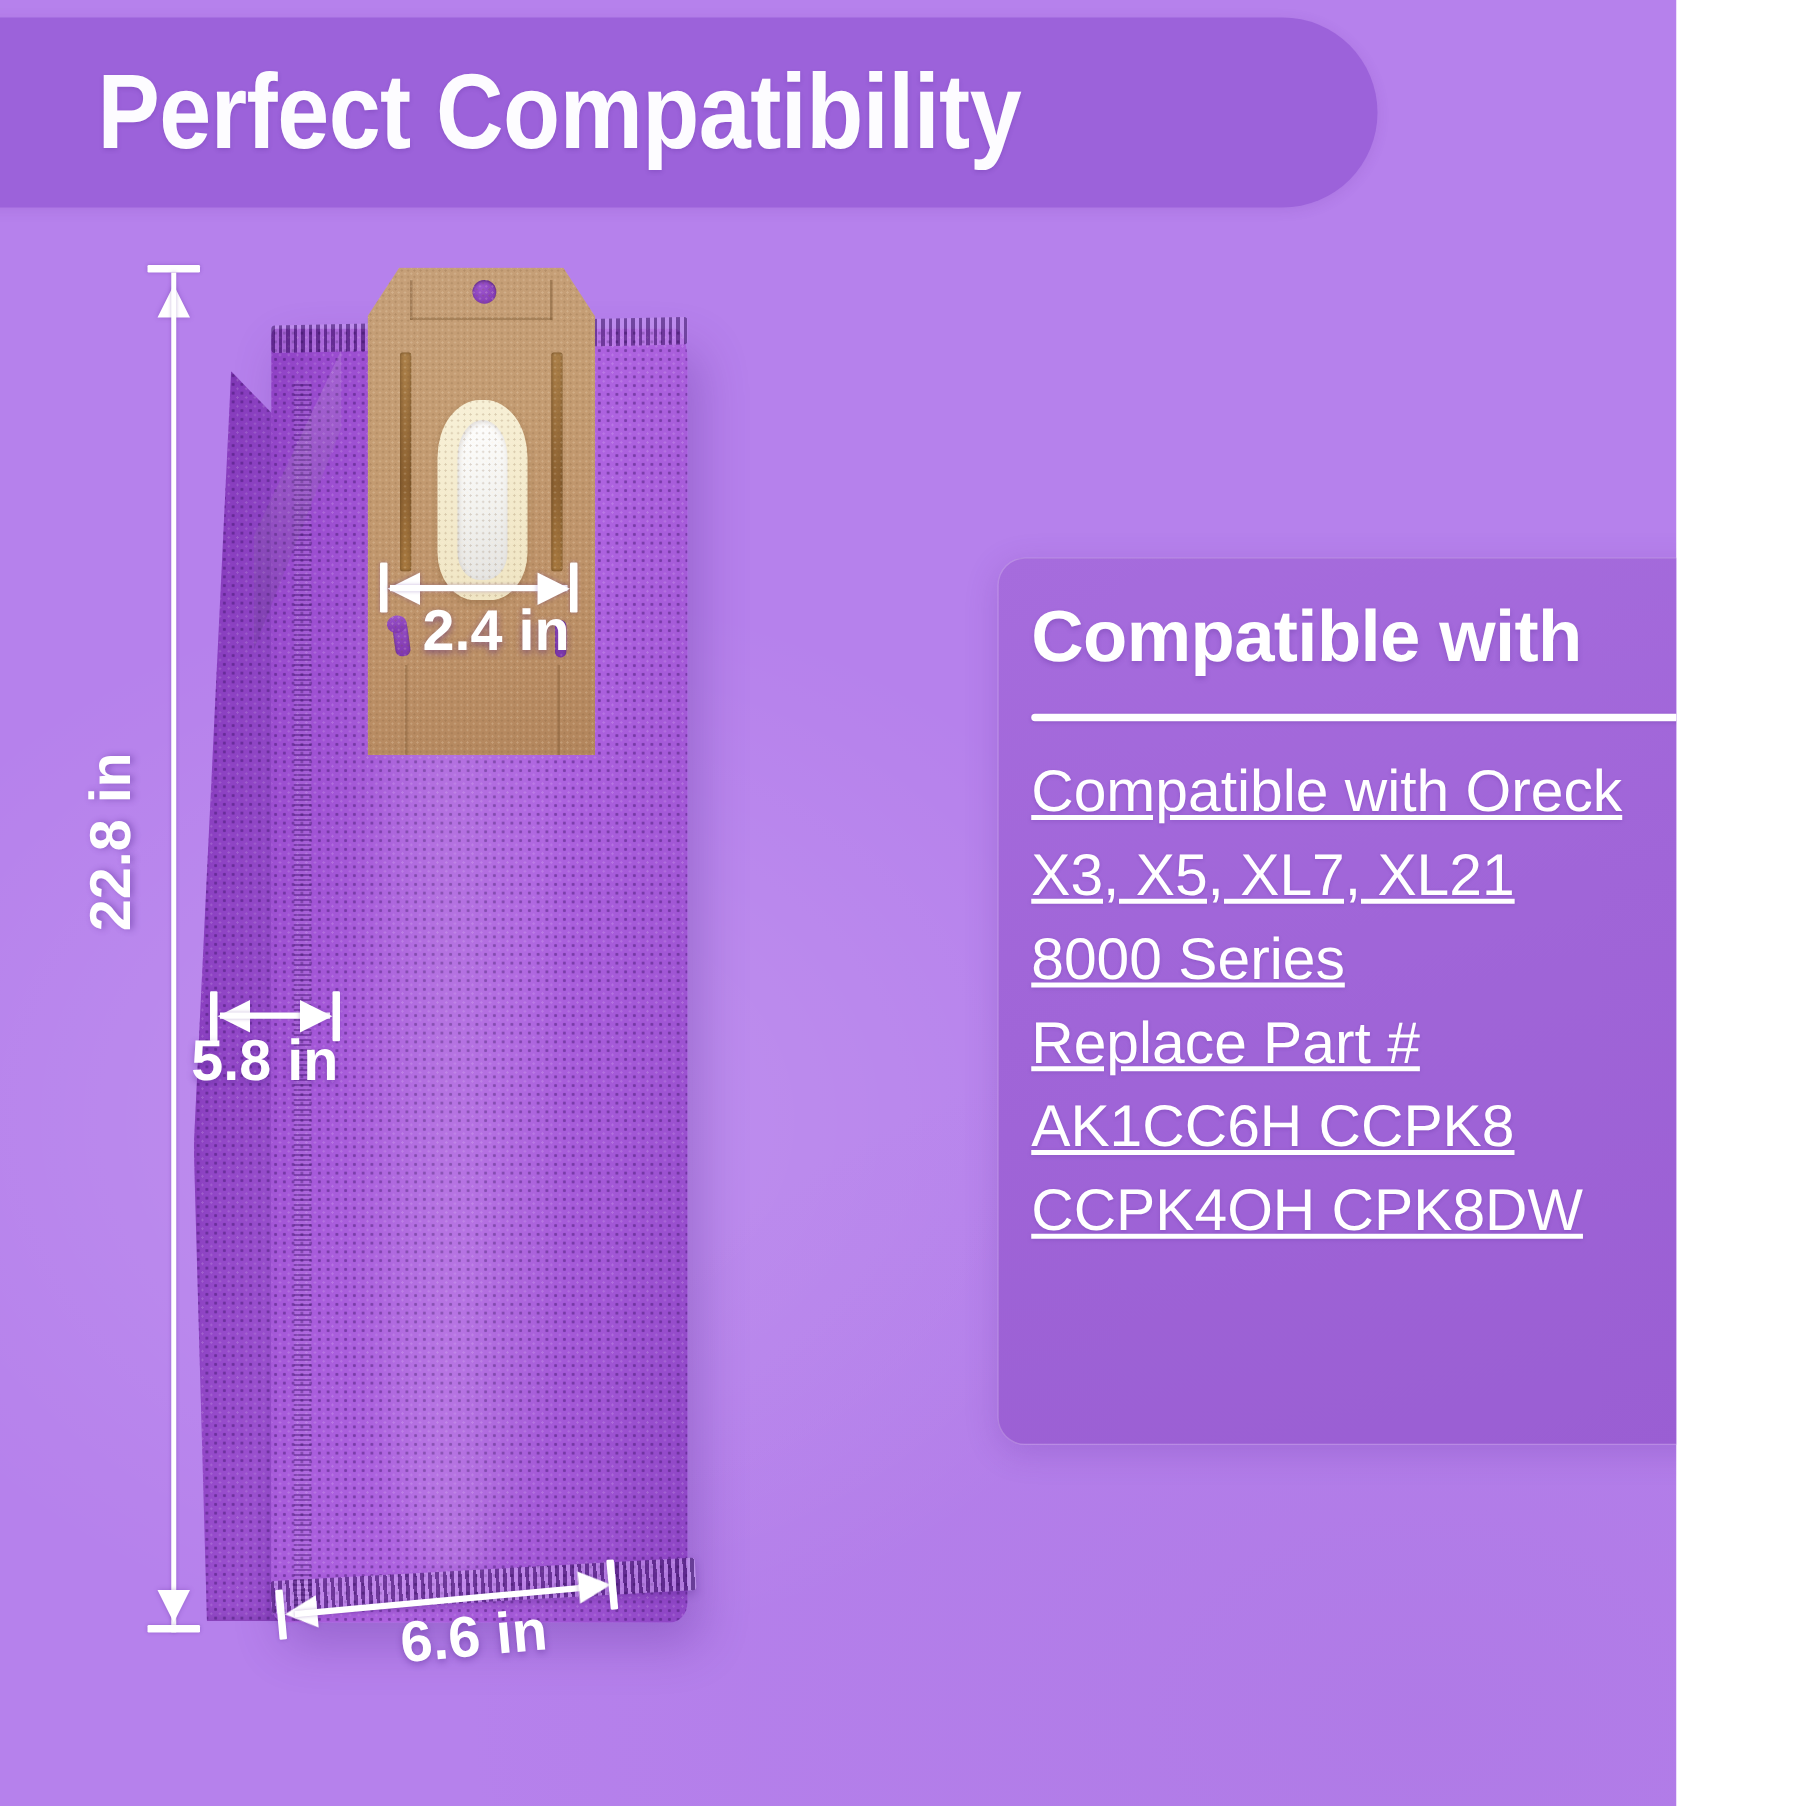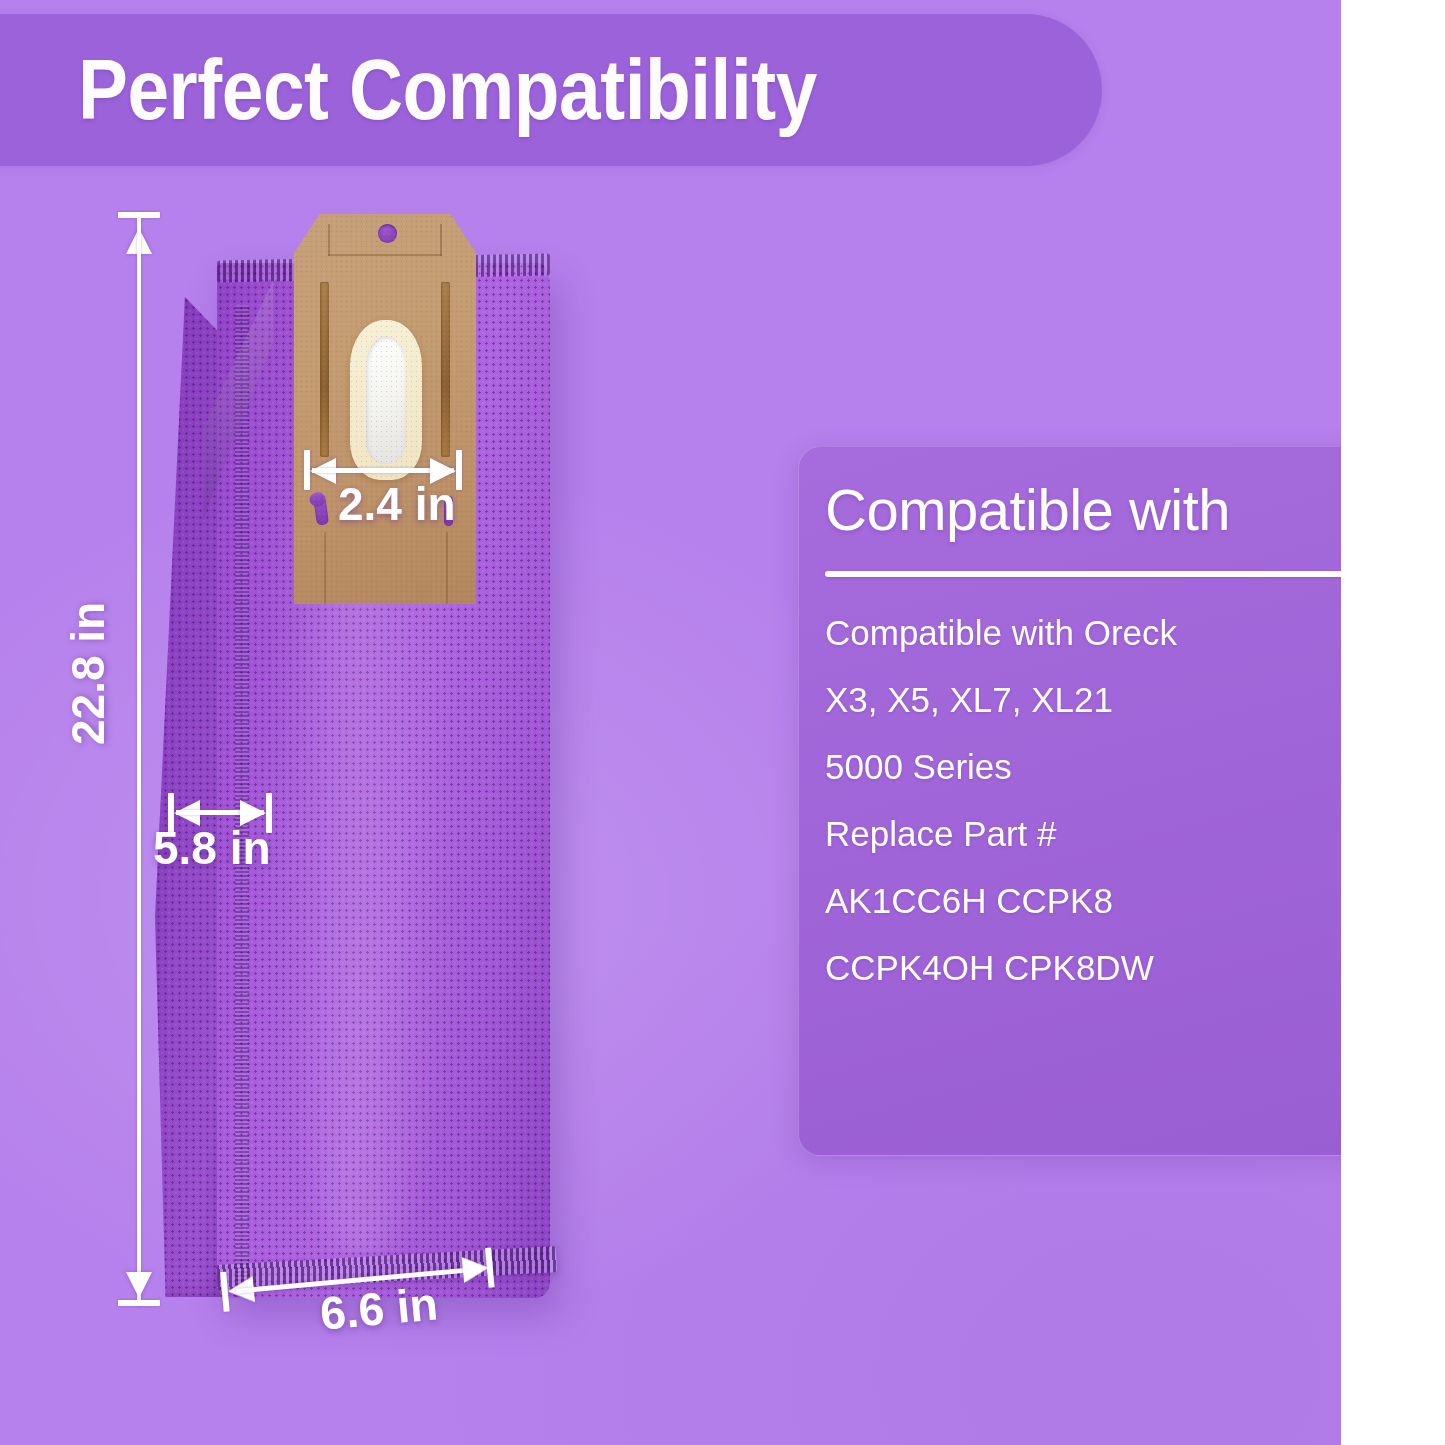--- a/index.html
+++ b/index.html
@@ -416,21 +416,21 @@
     border: 1px solid rgba(255,255,255,0.22);
     box-shadow: 0 6px 26px rgba(88,38,148,0.20);
   }
   .info-title {
     position: absolute;
     left: 26px;
     top: 28px;
     color: #ffffff;
     font-size: 58px;
     line-height: 70px;
-    font-weight: 400;
+    font-weight: 700;
     letter-spacing: -0.5px;
     white-space: nowrap;
     text-shadow: 0 2px 4px rgba(80,35,140,0.25);
   }
   .info-divider {
     position: absolute;
     left: 26px;
     top: 124px;
     width: 524px;
     height: 6px;
@@ -439,25 +439,26 @@
     box-shadow: 0 1px 3px rgba(80,35,140,0.25);
   }
   .info-list {
     position: absolute;
     left: 26px;
     top: 152px;
     width: 534px;
   }
   .info-line {
     color: #ffffff;
-    font-size: 35px;
+    font-size: 47px;
     line-height: 67px;
     font-weight: 400;
     white-space: nowrap;
     text-shadow: 0 1px 3px rgba(80,35,140,0.22);
+    text-decoration: underline;
   }
 </style>
 </head>
 <body>
 
 <div id="root">
 
   <div class="bg-glow"></div>
 
   <div class="banner">
@@ -530,20 +531,20 @@
     </div>
     <div class="dim-label label-66">6.6 in</div>
   </div>
 
   <div class="info-card">
     <div class="info-title">Compatible with</div>
     <div class="info-divider"></div>
     <div class="info-list">
       <div class="info-line">Compatible with Oreck</div>
       <div class="info-line">X3, X5, XL7,  XL21</div>
-      <div class="info-line">5000 Series</div>
+      <div class="info-line">8000 Series</div>
       <div class="info-line">Replace Part #</div>
       <div class="info-line">AK1CC6H CCPK8</div>
       <div class="info-line">CCPK4OH  CPK8DW</div>
     </div>
   </div>
 
 </div>
 
 </body></html>

